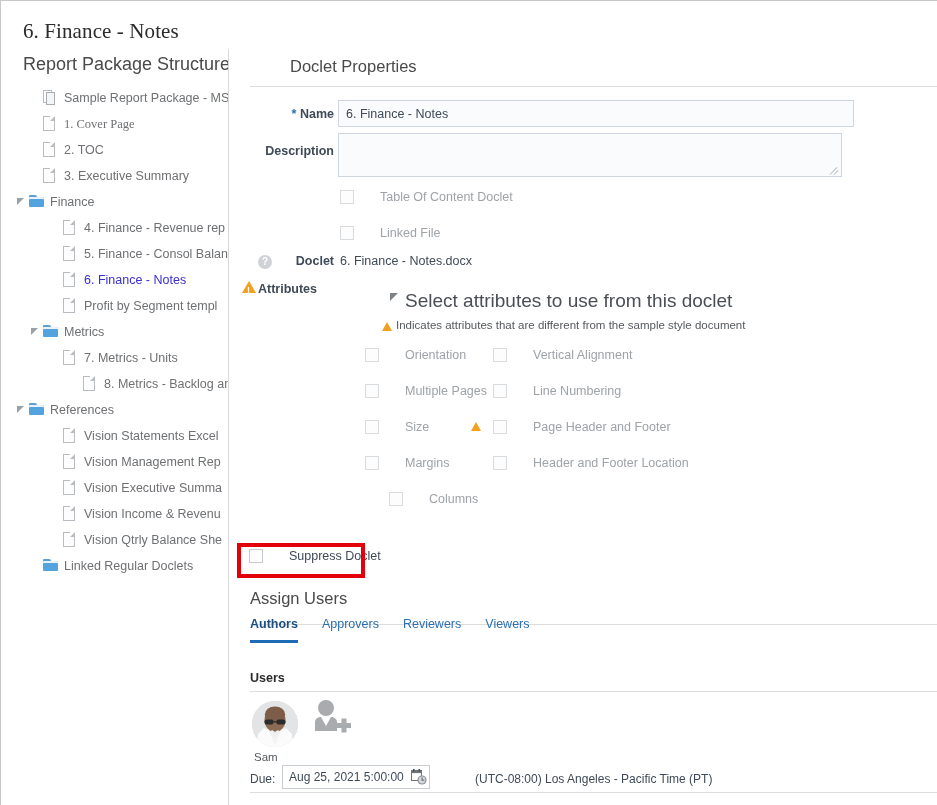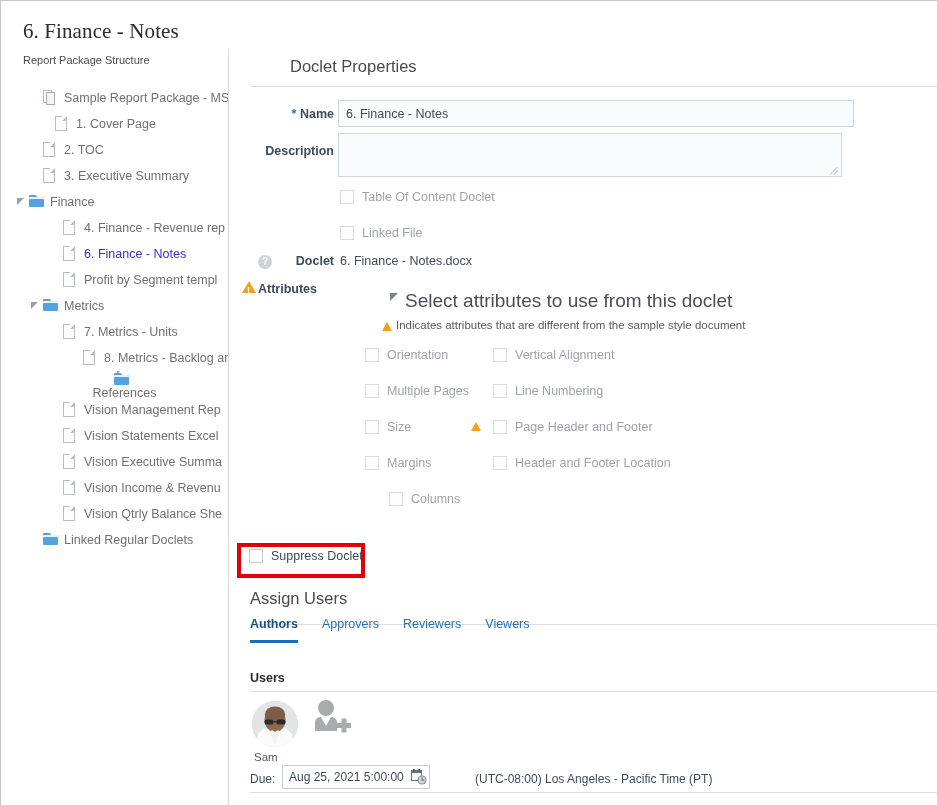--- a/index.html
+++ b/index.html
@@ -46,21 +46,21 @@
     width: 228px;
     height: 757px;
     border-right: 1px solid #d8d8d8;
     box-sizing: border-box;
     overflow: hidden;
   }
   .sidebar-title {
     position: absolute;
     left: 22px;
     top: 5px;
-    font-size: 11px;
+    font-size: 18px;
     color: #4a4a4a;
     white-space: nowrap;
   }
   .tree {
     position: absolute;
     left: 0;
     top: 36px;
     width: 228px;
   }
   .tree-node {
@@ -240,20 +240,21 @@
   }
   .ta-grip::before { width: 10px; left: -1px; top: 7px; transform: rotate(-45deg); }
   .ta-grip::after  { width: 6px;  left: 3px;  top: 7px; transform: rotate(-45deg); }
 
   
   .cb-row {
     position: absolute;
     display: flex;
     align-items: center;
     white-space: nowrap;
+    gap: 18px;
   }
   .cb-box {
     width: 14px; height: 14px;
     border: 1px solid #c6cbd1;
     background: #fdfdfd;
     box-sizing: border-box;
     display: inline-block;
   }
   .cb-box.faded { border-color: #d8dcdf; }
   .cb-text {
@@ -401,21 +402,21 @@
   <div class="sidebar">
     <div class="sidebar-title">Report Package Structure</div>
     <div class="tree" id="tree-root">
         <div class="tree-node" style="padding-left: 28px;">
           <span class="twisty"></span>
           <span class="icon-slot">
             <span class="ic-docs"></span>
           </span>
           <span class="tree-label">Sample Report Package - MS</span>
         </div>
-        <div class="tree-node" style="padding-left: 40px;">
+        <div class="tree-node" style="padding-left: 28px; font-family: Liberation Serif, serif;">
           <span class="twisty"></span>
           <span class="icon-slot">
             <span class="ic-doc"></span>
           </span>
           <span class="tree-label">1. Cover Page</span>
         </div>
         <div class="tree-node" style="padding-left: 28px;">
           <span class="twisty"></span>
           <span class="icon-slot">
             <span class="ic-doc"></span>
@@ -436,20 +437,27 @@
           </span>
           <span class="tree-label">Finance</span>
         </div>
         <div class="tree-node" style="padding-left: 48px;">
           <span class="twisty"></span>
           <span class="icon-slot">
             <span class="ic-doc"></span>
           </span>
           <span class="tree-label">4. Finance - Revenue rep</span>
         </div>
+        <div class="tree-node" style="padding-left: 48px;">
+          <span class="twisty"></span>
+          <span class="icon-slot">
+            <span class="ic-doc"></span>
+          </span>
+          <span class="tree-label">5. Finance - Consol Balan</span>
+        </div>
         <div class="tree-node selected" style="padding-left: 48px;">
           <span class="twisty"></span>
           <span class="icon-slot">
             <span class="ic-doc"></span>
           </span>
           <span class="tree-label">6. Finance - Notes</span>
         </div>
         <div class="tree-node" style="padding-left: 48px;">
           <span class="twisty"></span>
           <span class="icon-slot">
@@ -471,40 +479,40 @@
           </span>
           <span class="tree-label">7. Metrics - Units</span>
         </div>
         <div class="tree-node" style="padding-left: 68px;">
           <span class="twisty"></span>
           <span class="icon-slot">
             <span class="ic-doc"></span>
           </span>
           <span class="tree-label">8. Metrics - Backlog and</span>
         </div>
-        <div class="tree-node" style="padding-left: 14px; flex-direction: column;">
+        <div class="tree-node" style="padding-left: 14px;">
           <span class="twisty open"></span>
           <span class="icon-slot">
             <span class="ic-folder"></span>
           </span>
           <span class="tree-label">References</span>
         </div>
         <div class="tree-node" style="padding-left: 48px;">
           <span class="twisty"></span>
           <span class="icon-slot">
             <span class="ic-doc"></span>
           </span>
+          <span class="tree-label">Vision Statements Excel</span>
+        </div>
+        <div class="tree-node" style="padding-left: 48px;">
+          <span class="twisty"></span>
+          <span class="icon-slot">
+            <span class="ic-doc"></span>
+          </span>
           <span class="tree-label">Vision Management Rep</span>
-        </div>
-        <div class="tree-node" style="padding-left: 48px;">
-          <span class="twisty"></span>
-          <span class="icon-slot">
-            <span class="ic-doc"></span>
-          </span>
-          <span class="tree-label">Vision Statements Excel</span>
         </div>
         <div class="tree-node" style="padding-left: 48px;">
           <span class="twisty"></span>
           <span class="icon-slot">
             <span class="ic-doc"></span>
           </span>
           <span class="tree-label">Vision Executive Summa</span>
         </div>
         <div class="tree-node" style="padding-left: 48px;">
           <span class="twisty"></span>

